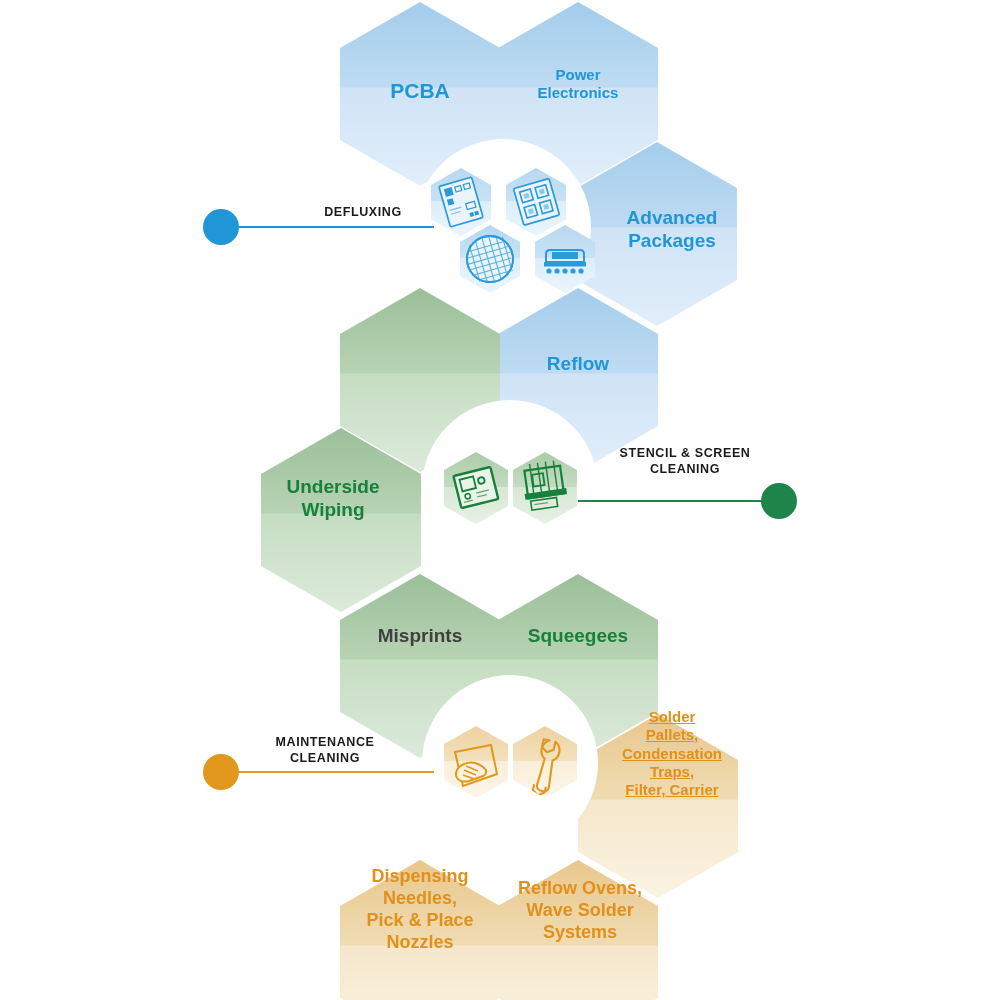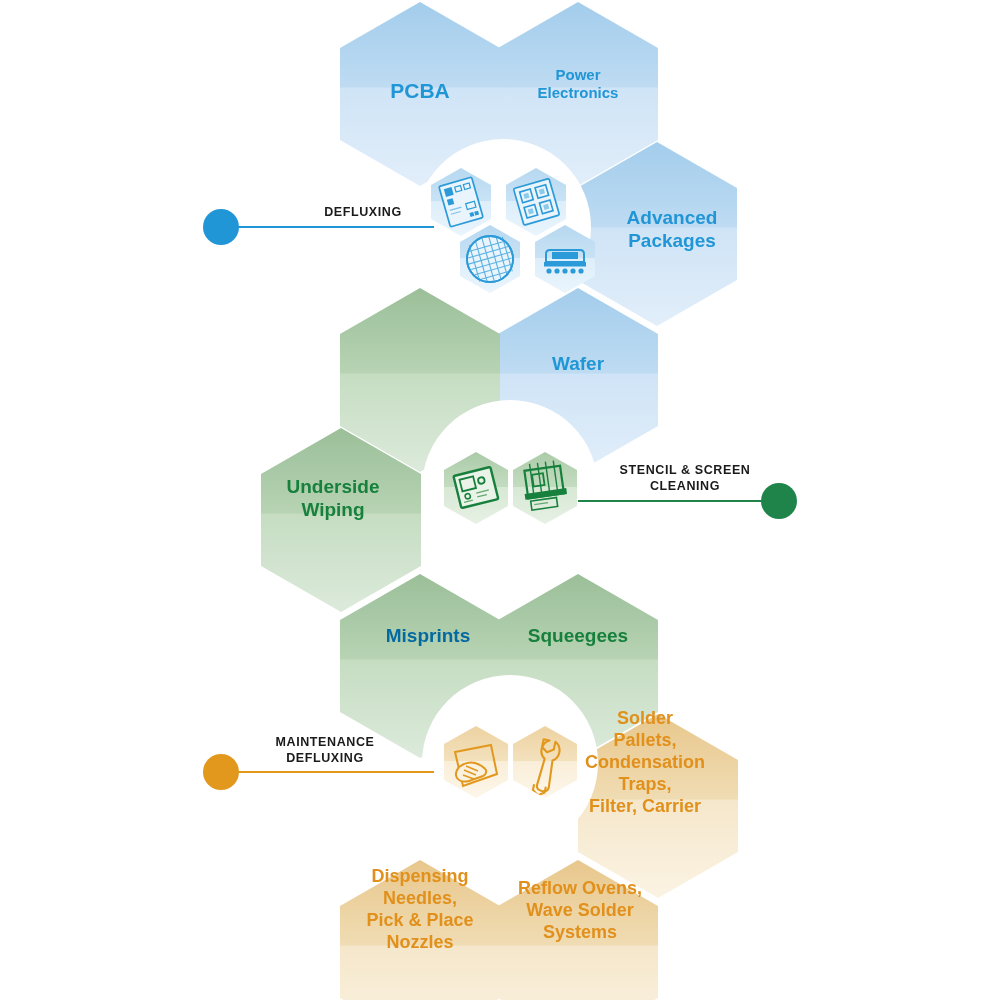--- a/index.html
+++ b/index.html
@@ -268,47 +268,47 @@
 
   
   <div class="hex-label" style="left:340px;top:78px;width:160px;font-size:21px;color:#2196d6;">PCBA</div>
 
   <div class="hex-label" style="left:498px;top:66px;width:160px;font-size:15px;color:#2196d6;">Power
 Electronics</div>
 
   <div class="hex-label" style="left:592px;top:206px;width:160px;font-size:19px;color:#2196d6;">Advanced
 Packages</div>
 
-  <div class="hex-label" style="left:498px;top:352px;width:160px;font-size:19px;color:#2196d6;">Wafer</div>
+  <div class="hex-label" style="left:498px;top:352px;width:160px;font-size:19px;color:#2196d6;">Reflow</div>
 
 
   <div class="hex-label" style="left:261px;top:475px;width:144px;font-size:19px;color:#17803c;">Underside
 Wiping</div>
 
-  <div class="hex-label" style="left:340px;top:624px;width:160px;font-size:19px;color:#0369a1;margin-left:8px;">Misprints</div>
+  <div class="hex-label" style="left:340px;top:624px;width:160px;font-size:19px;color:#404040;">Misprints</div>
 
   <div class="hex-label" style="left:498px;top:624px;width:160px;font-size:19px;color:#17803c;text-align:center;">Squeegees</div>
 
-  <div class="hex-label" style="left:561px;top:708px;width:168px;font-size:18px;color:#e1901b;">Solder
+  <div class="hex-label" style="left:588px;top:708px;width:168px;font-size:15px;color:#e1901b;text-decoration:underline;">Solder
 Pallets,
 Condensation
 Traps,
 Filter, Carrier</div>
 
   <div class="hex-label" style="left:496px;top:878px;width:168px;font-size:18px;color:#e1901b;">Reflow Ovens,
 Wave Solder
 Systems</div>
 
   <div class="hex-label" style="left:336px;top:866px;width:168px;font-size:18px;color:#e1901b;">Dispensing
 Needles,
 Pick &amp; Place
 Nozzles</div>
 
   
   <div class="conn-text" style="left:243px;top:205px;width:240px;">DEFLUXING</div>
 
-  <div class="conn-text" style="left:560px;top:463px;width:250px;">STENCIL &amp; SCREEN
+  <div class="conn-text" style="left:560px;top:446px;width:250px;">STENCIL &amp; SCREEN
 CLEANING</div>
 
   <div class="conn-text" style="left:205px;top:735px;width:240px;">MAINTENANCE
-DEFLUXING</div>
+CLEANING</div>
 
 </div>
 
 </body></html>

